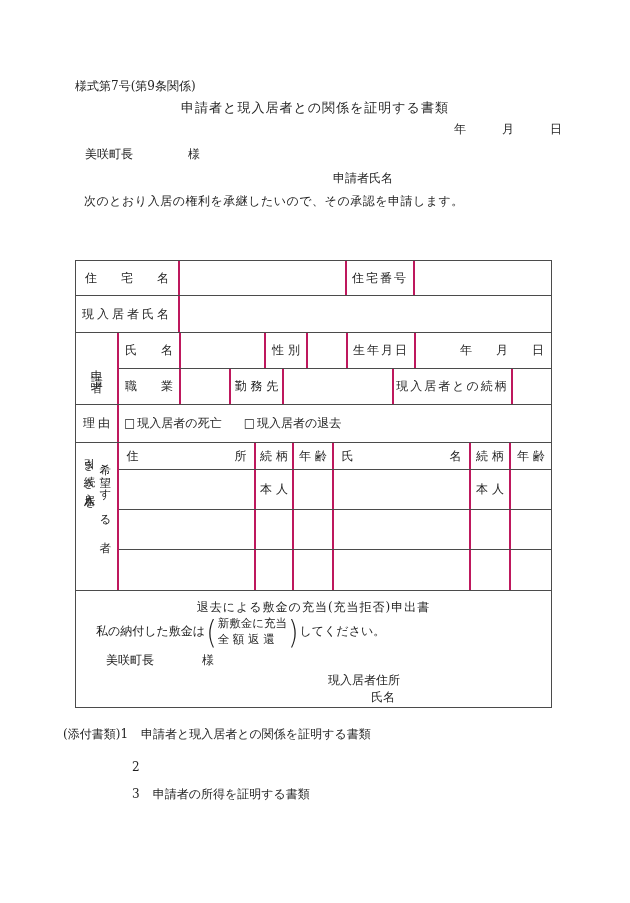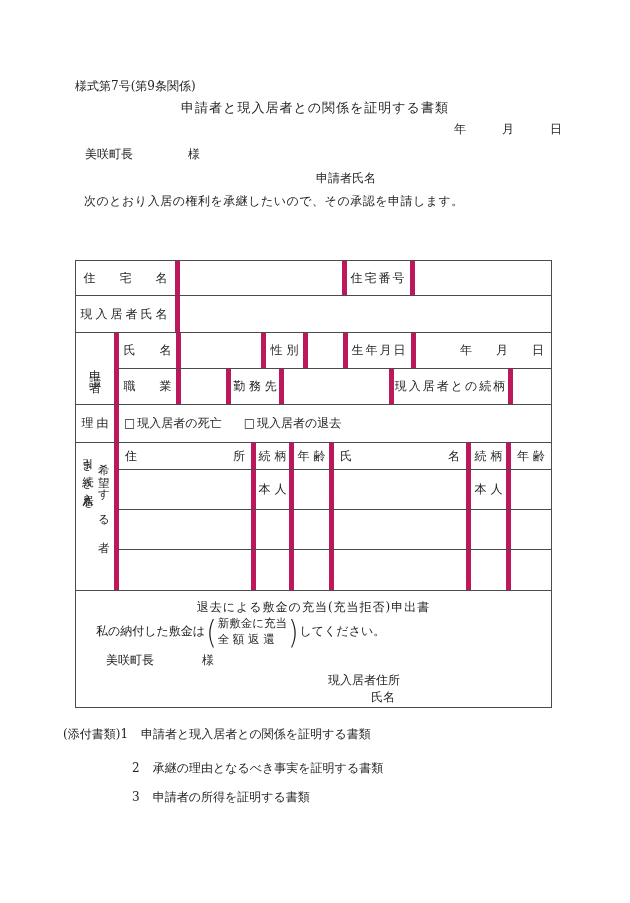--- a/index.html
+++ b/index.html
@@ -20,21 +20,21 @@
   
   .form-table {
     position: absolute;
     left: 75px; top: 260px;
     width: 477px;
     border: 1px solid #4b4b4b;
     background: #fff;
   }
   .trow { display: flex; }
   .bB { border-bottom: 1px solid #4b4b4b; }
-  .bR { border-right: 5px solid #be185d; }
+  .bR { border-right: 2px solid #be185d; }
   .cell {
     display: flex; align-items: center; justify-content: center;
     font-size: 12px; line-height: 1.2;
     overflow: hidden; white-space: nowrap;
   }
   .cell.left { justify-content: flex-start; }
   .ls2 { letter-spacing: 2px; }
   .ls3 { letter-spacing: 3px; }
   .vcol { display: flex; flex-direction: column; flex: 1; }
 
@@ -79,21 +79,21 @@
   <div class="abs fs12" style="left:75px; top:79px;">様式第7号(第9条関係)</div>
 
   <div class="abs fs13" style="left:0; right:0; top:100px; text-align:center; letter-spacing:1px;">申請者と現入居者との関係を証明する書類</div>
 
   <div class="abs fs12" style="right:68px; top:122px;">年　　　月　　　日</div>
 
   <div class="abs fs12" style="left:85px; top:147px;">
     <span>美咲町長</span><span style="margin-left:55px;">様</span>
   </div>
 
-  <div class="abs fs12" style="left:316px; top:171px;">申請者氏名</div>
+  <div class="abs fs12" style="left:333px; top:171px;">申請者氏名</div>
 
   <div class="abs fs12" style="left:84px; top:194px; letter-spacing:0.5px;">次のとおり入居の権利を承継したいので、その承認を申請します。</div>
 
   <div class="form-table">
 
     <div class="trow bB" style="height:35px;">
       <div class="cell bR" style="width:104px;">住　　宅　　名</div>
       <div class="cell bR" style="width:167px;"></div>
       <div class="cell bR ls2" style="width:68px;">住宅番号</div>
       <div class="cell" style="flex:1;"></div>
@@ -207,21 +207,20 @@
   </div>
 
   <div class="abs" style="left:63px; top:726px;">
     <div class="attach-line">
       <span>(添付書類)</span>
       <span class="num">1</span>
       <span>申請者と現入居者との関係を証明する書類</span>
     </div>
     <div class="attach-line" style="margin-top:17px; padding-left:69px;">
       <span class="num">2</span>
-      <span>承継の理由となるべき事実を証明する書類</span>
     </div>
     <div class="attach-line" style="margin-top:12px; padding-left:69px;">
       <span class="num">3</span>
       <span>申請者の所得を証明する書類</span>
     </div>
   </div>
 
 </div>
 
 </body></html>

